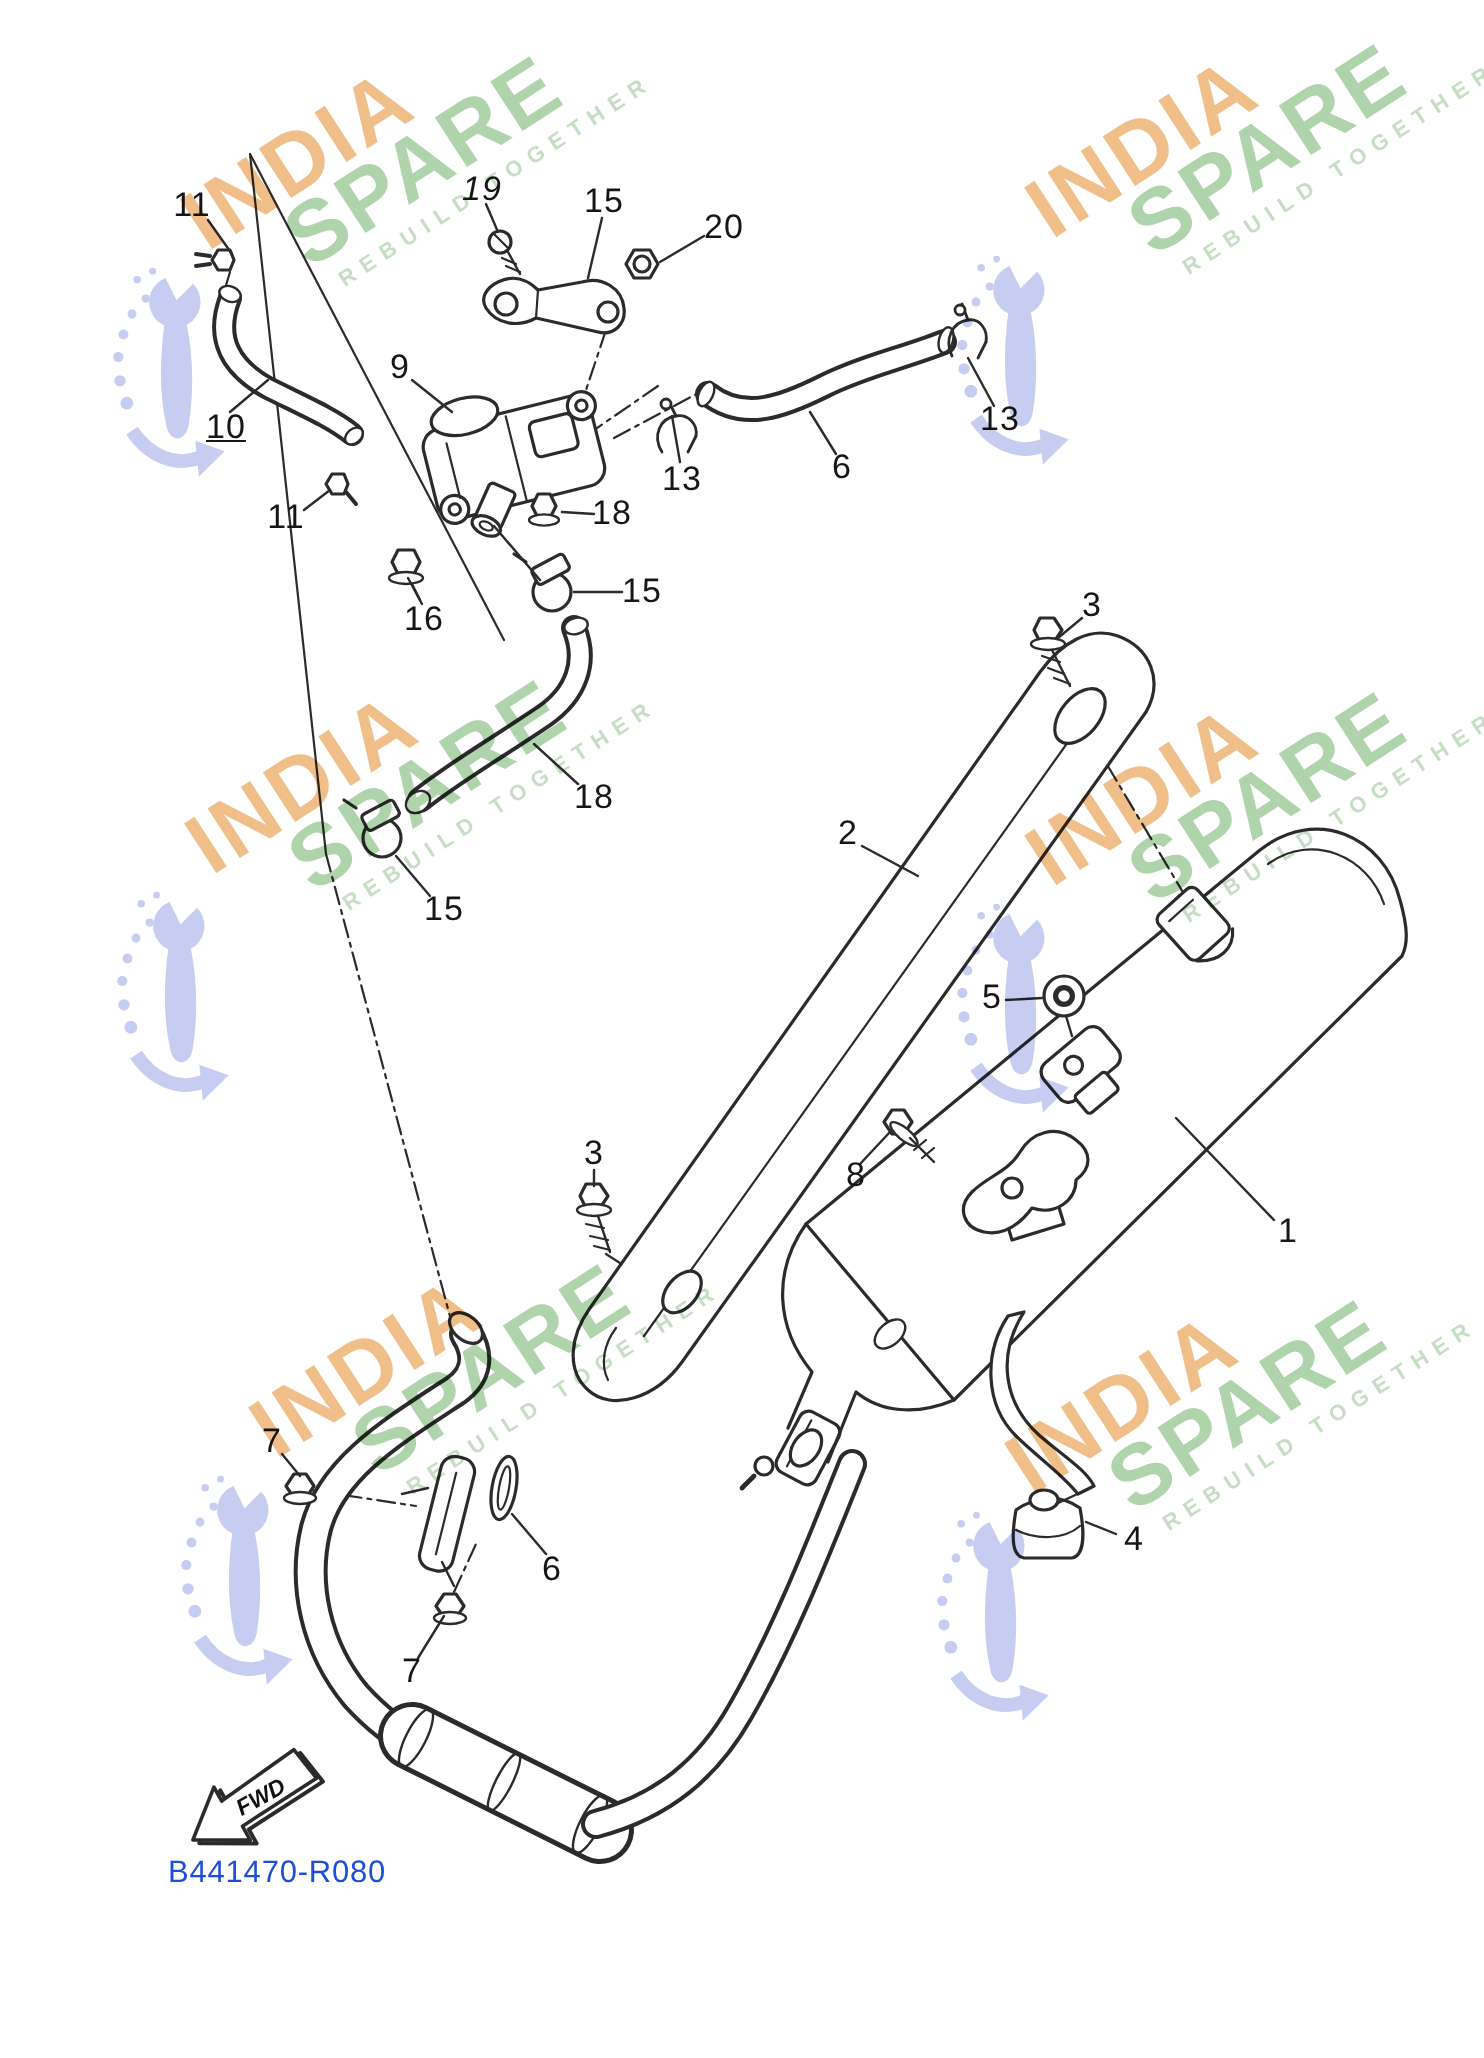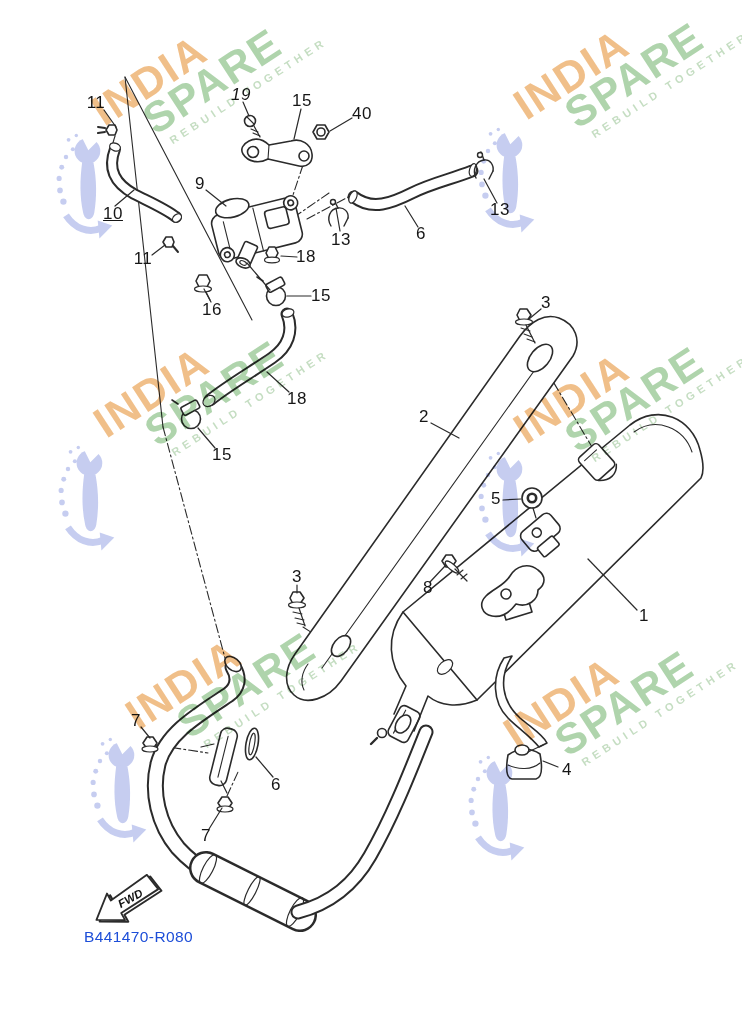--- a/index.html
+++ b/index.html
@@ -308,21 +308,21 @@
         <polygon points="-36,4 -14,-14 -14,-6 30,-11 33,7 -11,10 -11,18" fill="#fff" stroke-width="1.8"></polygon>
         <text x="-9" y="5.5" font-size="11.5" font-style="italic" font-weight="bold" fill="#111" stroke="none">FWD</text>
       </g>
     </g>
   </svg>
 
   <div id="labels-layer">
       <div class="plabel" style="left: 96px; top: 103px;">11</div>
       <div class="plabel" style="left: 241px; top: 95px; font-style: italic;">19</div>
       <div class="plabel" style="left: 302px; top: 101px;">15</div>
-      <div class="plabel" style="left: 362px; top: 114px;">40</div>
+      <div class="plabel" style="left: 362px; top: 114px;">20</div>
       <div class="plabel" style="left: 200px; top: 184px;">9</div>
       <div class="plabel" style="left: 113px; top: 214px; text-decoration: underline;">10</div>
       <div class="plabel" style="left: 341px; top: 240px;">13</div>
       <div class="plabel" style="left: 421px; top: 234px;">6</div>
       <div class="plabel" style="left: 500px; top: 210px;">13</div>
       <div class="plabel" style="left: 143px; top: 259px;">11</div>
       <div class="plabel" style="left: 306px; top: 257px;">18</div>
       <div class="plabel" style="left: 212px; top: 310px;">16</div>
       <div class="plabel" style="left: 321px; top: 296px;">15</div>
       <div class="plabel" style="left: 297px; top: 399px;">18</div>

